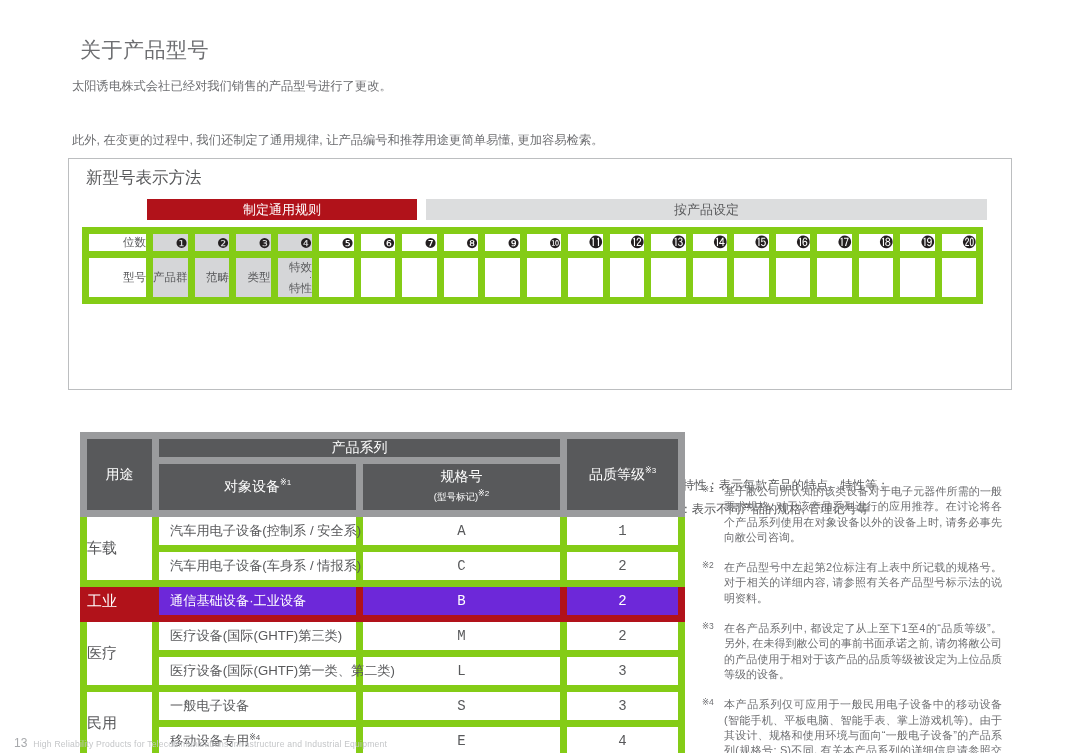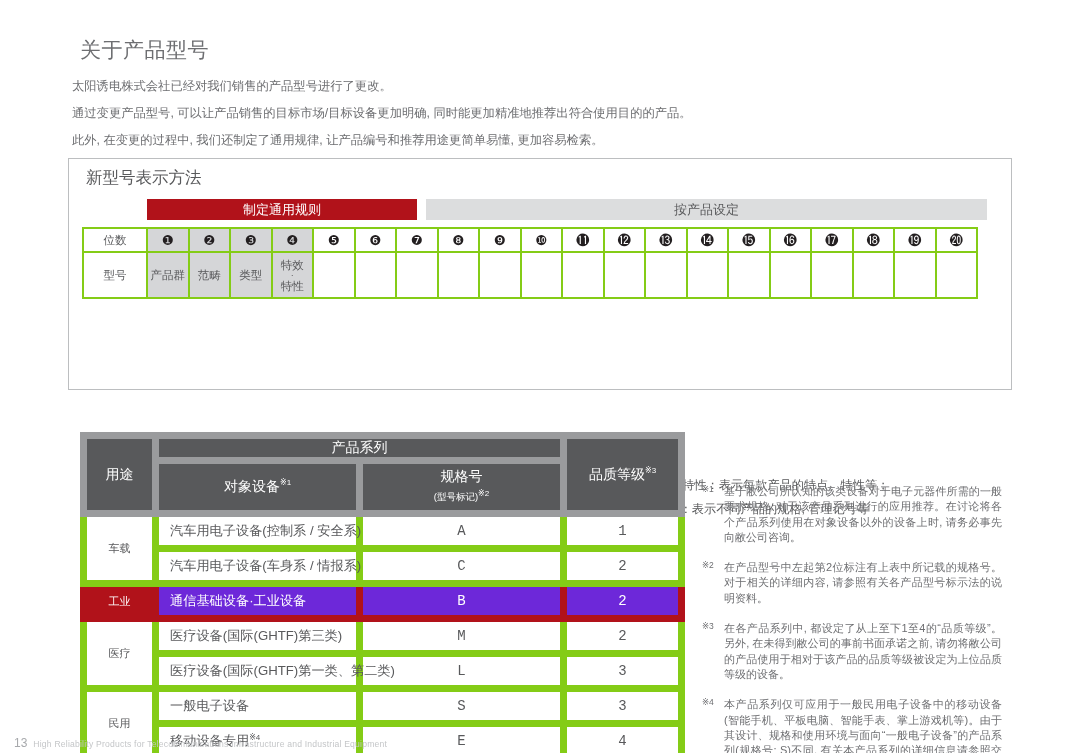--- a/index.html
+++ b/index.html
@@ -61,22 +61,22 @@
     background: #dcddde; color: #58595b;
   }
 
   
   #model-table {
     position: absolute; left: 13px; top: 68px;
     border-collapse: collapse;
     table-layout: fixed;
   }
   #model-table td {
-    border: 2px solid #84cc16;
-    text-align: center;
+    border: 7px solid #84cc16;
+    text-align: right;
     vertical-align: middle;
     font-size: 11.5px;
     color: #58595b;
     padding: 0;
   }
   #model-table .rowlabel { width: 64px; background: #fff; }
   #model-table .cell { width: 41.5px; }
   #model-table tr.r-pos td { height: 24px; }
   #model-table tr.r-mod td { height: 46px; }
   #model-table td.shaded { background: #d5d6d8; }
@@ -114,21 +114,21 @@
   }
   th.h-use { width: 72px; font-size: 15px; }
   th.h-series { font-size: 14.5px; height: 24px; }
   th.h-device { font-size: 14.5px; height: 53px; }
   th.h-spec { width: 87px; font-size: 14px; height: 53px; line-height: 17px; }
   th.h-grade { width: 118px; font-size: 14.5px; }
   .sup { font-size: 8px; vertical-align: super; }
   .spec-sub { font-size: 9.5px; display: block; }
 
   #series-table td.use {
-    width: 72px; text-align: center; font-size: 11px; background:#fff;
+    width: 72px; text-align: left; font-size: 15px; background:#fff;
   }
   #series-table td.device {
     padding-left: 11px; font-size: 13.2px; height: 35px; background:#fff; white-space: nowrap;
   }
   #series-table td.code, #series-table td.grade {
     text-align: center; font-size: 14px; background:#fff;
     font-family: "Liberation Mono", "DejaVu Sans Mono", monospace;
   }
   #series-table tr.hl td { background: #6d28d9; color: #ffffff; border-color: #b1121a; }
   #series-table tr.hl td.use { background: #b1121a; }
@@ -145,21 +145,20 @@
   #footer-text { font-size: 8.6px; color: #c4c6c8; letter-spacing: .2px; }
 </style>
 </head>
 <body>
 
 <div class="page">
 
   <div class="h1" id="about-model-title">关于产品型号</div>
 
   <div class="intro" id="intro-l1">太阳诱电株式会社已经对我们销售的产品型号进行了更改。</div>
-  <div class="intro" id="intro-l2">通过变更产品型号, 可以让产品销售的目标市场/目标设备更加明确, 同时能更加精准地推荐出符合使用目的的产品。</div>
   <div class="intro" id="intro-l3">此外, 在变更的过程中, 我们还制定了通用规律, 让产品编号和推荐用途更简单易懂, 更加容易检索。</div>
 
   <div id="model-panel">
     <div id="model-panel-title">新型号表示方法</div>
 
     <div class="cat-bar" id="bar-common">制定通用规则</div>
     <div class="cat-bar" id="bar-product">按产品设定</div>
 
     <table id="model-table">
       <tbody>

